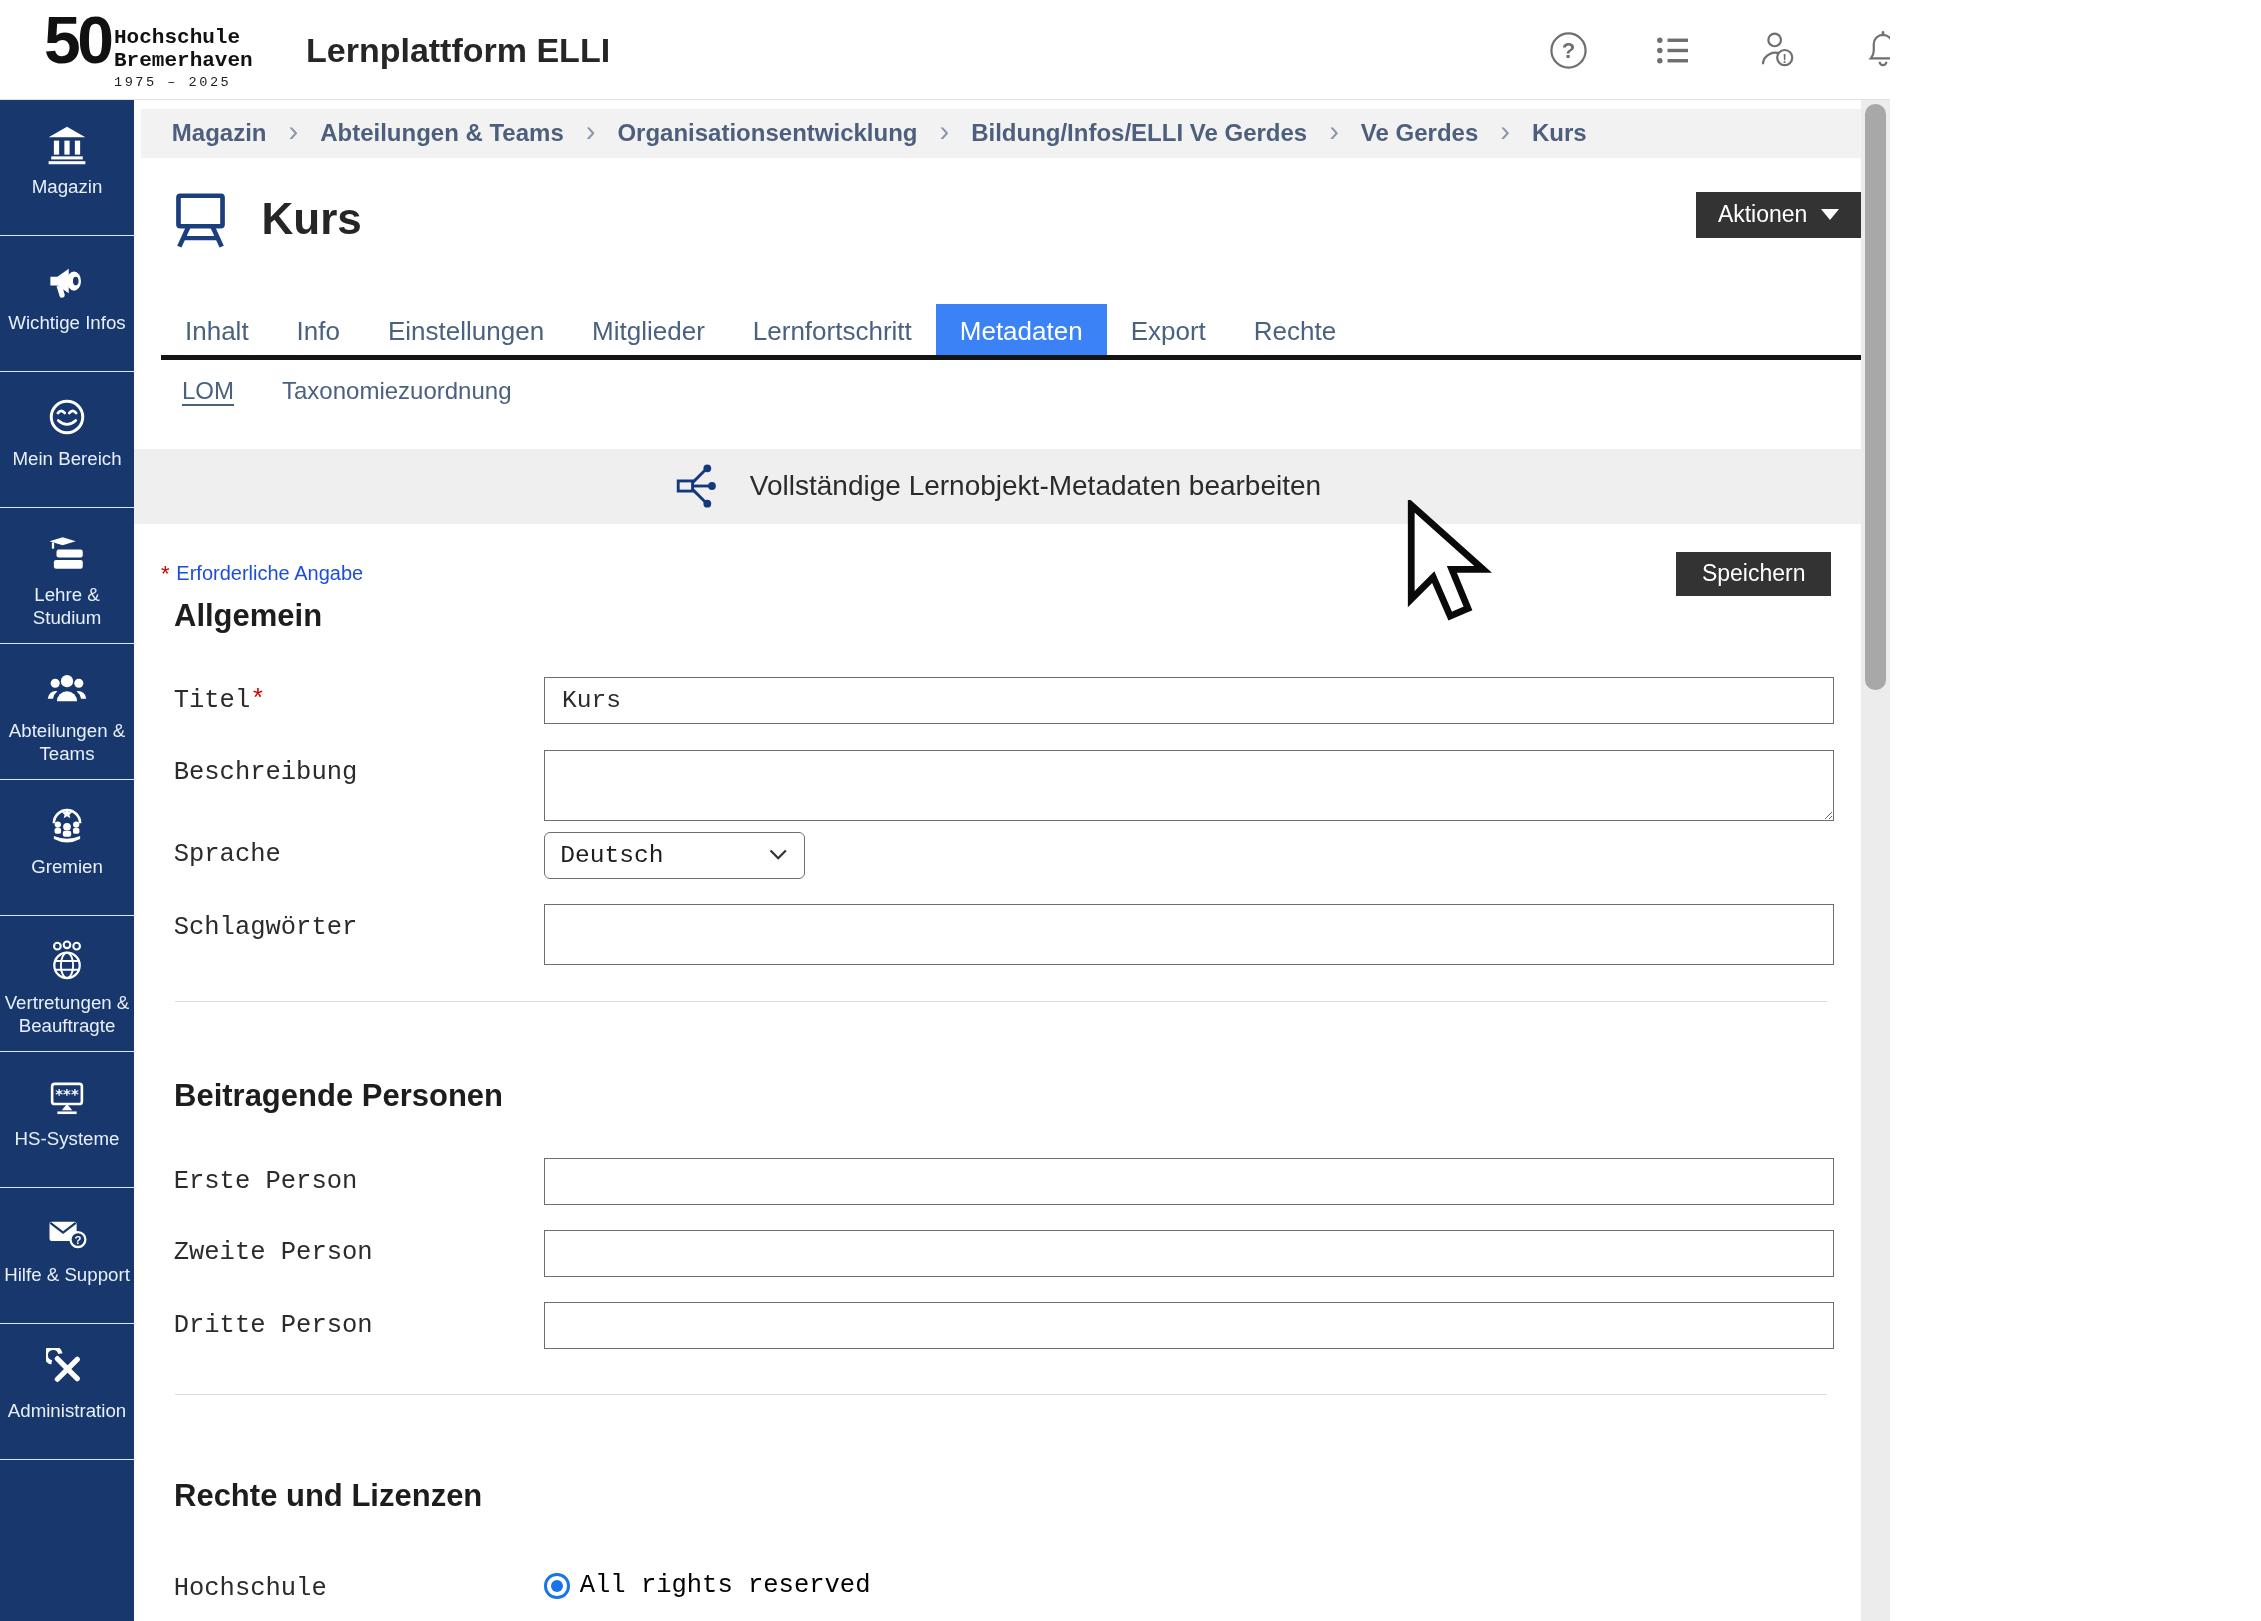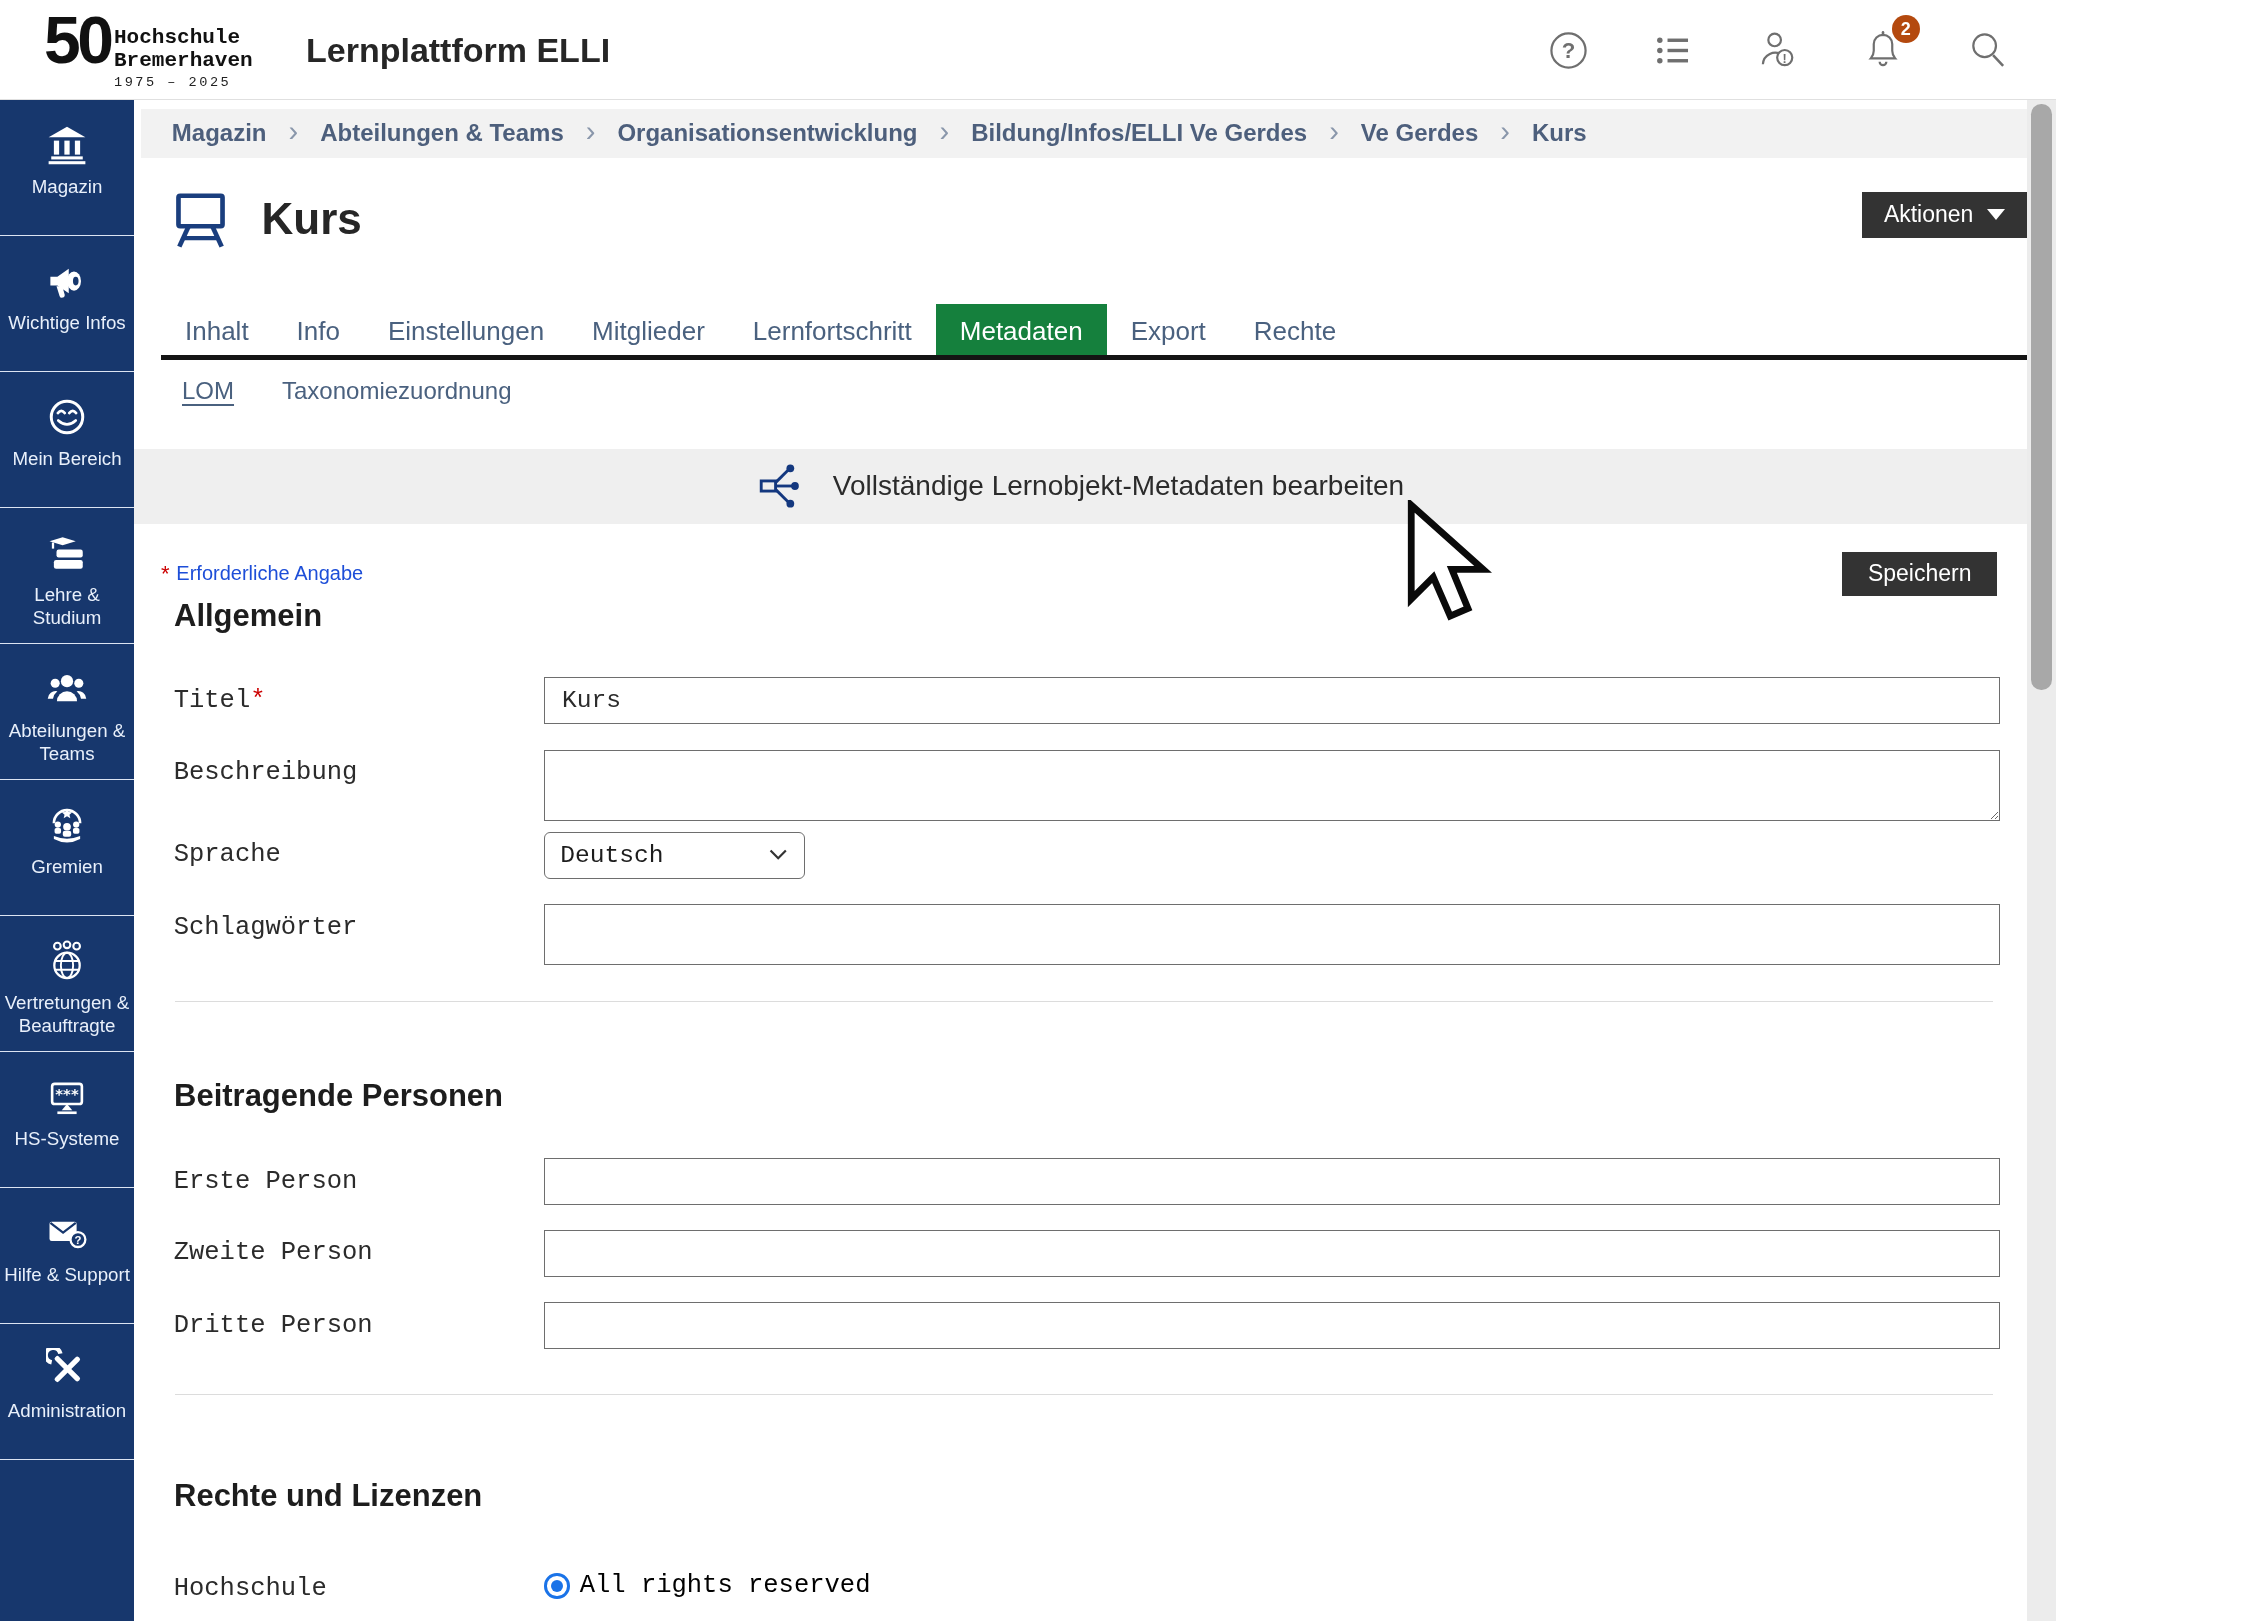--- a/index.html
+++ b/index.html
@@ -1,18 +1,18 @@
 <!DOCTYPE html>
 <html style="font-size:13.6px"><head>
 <meta charset="utf-8">
 <style>
   * { box-sizing: border-box; margin: 0; padding: 0; }
   html,body { background:#fff; }
   body { font-family:"Liberation Sans","DejaVu Sans",sans-serif; color:#2b2b2b; }
-  .screen { position:relative; width:2056px; height:1621px; background:#fff; overflow:hidden; }
+  .screen { position:relative; width:1890px; height:1621px; background:#fff; overflow:hidden; }
 
   
   .topbar { position:absolute; left:0; top:0; width:2261px; height:100px; background:#fff;
             border-bottom:0.8px solid #e0e0e0; z-index:5; }
   .logo { position:absolute; left:44px; top:8.5px; display:flex; align-items:flex-start; }
   .logo-number { font-size:66px; font-weight:bold; color:#111; line-height:0.95; letter-spacing:-3.4px; }
   .logo-textcol { margin-left:3.4px; margin-top:18.7px;font-family:Liberation Mono, monospace; }
   .logo-name { font-size:21px; font-weight:bold; color:#111; line-height:1.08; }
   .logo-years { font-size:13.6px; color:#222; letter-spacing:2.5px; margin-top:2.5px; }
   .app-title { position:absolute; left:306px; top:31px; font-size:34px; font-weight:bold; color:#262626; }
@@ -47,21 +47,21 @@
   .title-row { margin:31px 0 0 27px; height:61px; position:relative; display:flex; align-items:center; }
   .obj-icon { width:61px; height:61px; margin-left:8.5px; }
   .page-title { font-size:44px; font-weight:bold; color:#262626; margin-left:31px; }
   .actions-btn { position:absolute; right:0; top:3.4px; height:46px; background:#333; color:#fff;
                  font-size:23px; border:none; padding:0 22px; display:flex; align-items:center; gap:13.6px; cursor:pointer; }
   .caret-down { width:0; height:0; border-left:9.3px solid transparent; border-right:9.3px solid transparent;
                 border-top:11px solid #fff; }
 
   .tabs { margin:54px 0 0 27px; height:56px; display:flex; border-bottom:5.1px solid #141414; }
   .tab { padding:0 24px; font-size:26px; color:#4a617f; line-height:54px; cursor:pointer; white-space:nowrap; }
-  .tab.active { background:#15803d; color:#fff; }
+  .tab.active { background:#3b82f6; color:#fff; }
 
   .subtabs { margin:15.3px 0 0 48px; height:32px; display:flex; gap:48px; align-items:center; }
   .subtab { font-size:24px; color:#4a617f; cursor:pointer; }
   .subtab.active { text-decoration:underline; text-underline-offset:5.1px; }
 
   .banner { margin-top:42px; height:75px; background:#efefef; display:flex; align-items:center;
             justify-content:center; gap:22px; cursor:pointer;text-align:center; }
   .banner-text { font-size:28px; color:#2b2b2b; }
 
   .reqsave-row { margin:28px 30px 0 27px; height:44px; position:relative; display:flex; align-items:center; }

